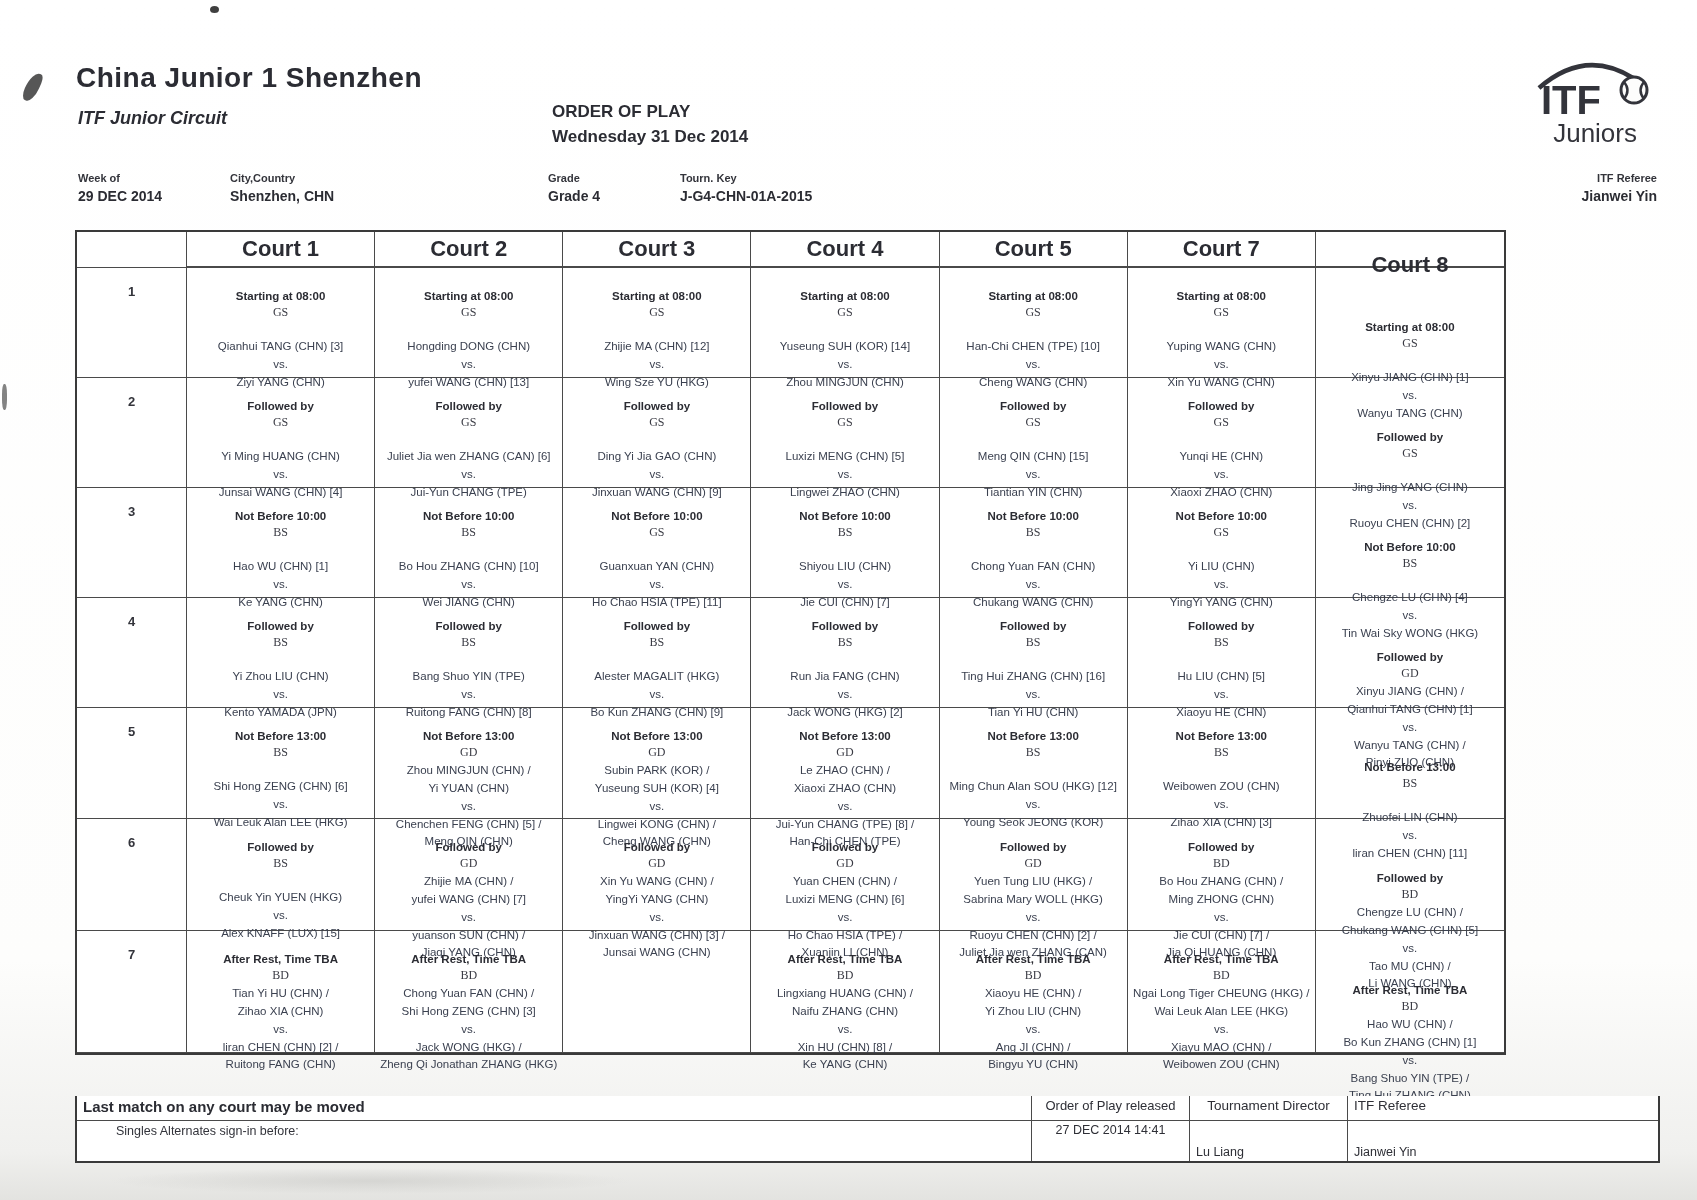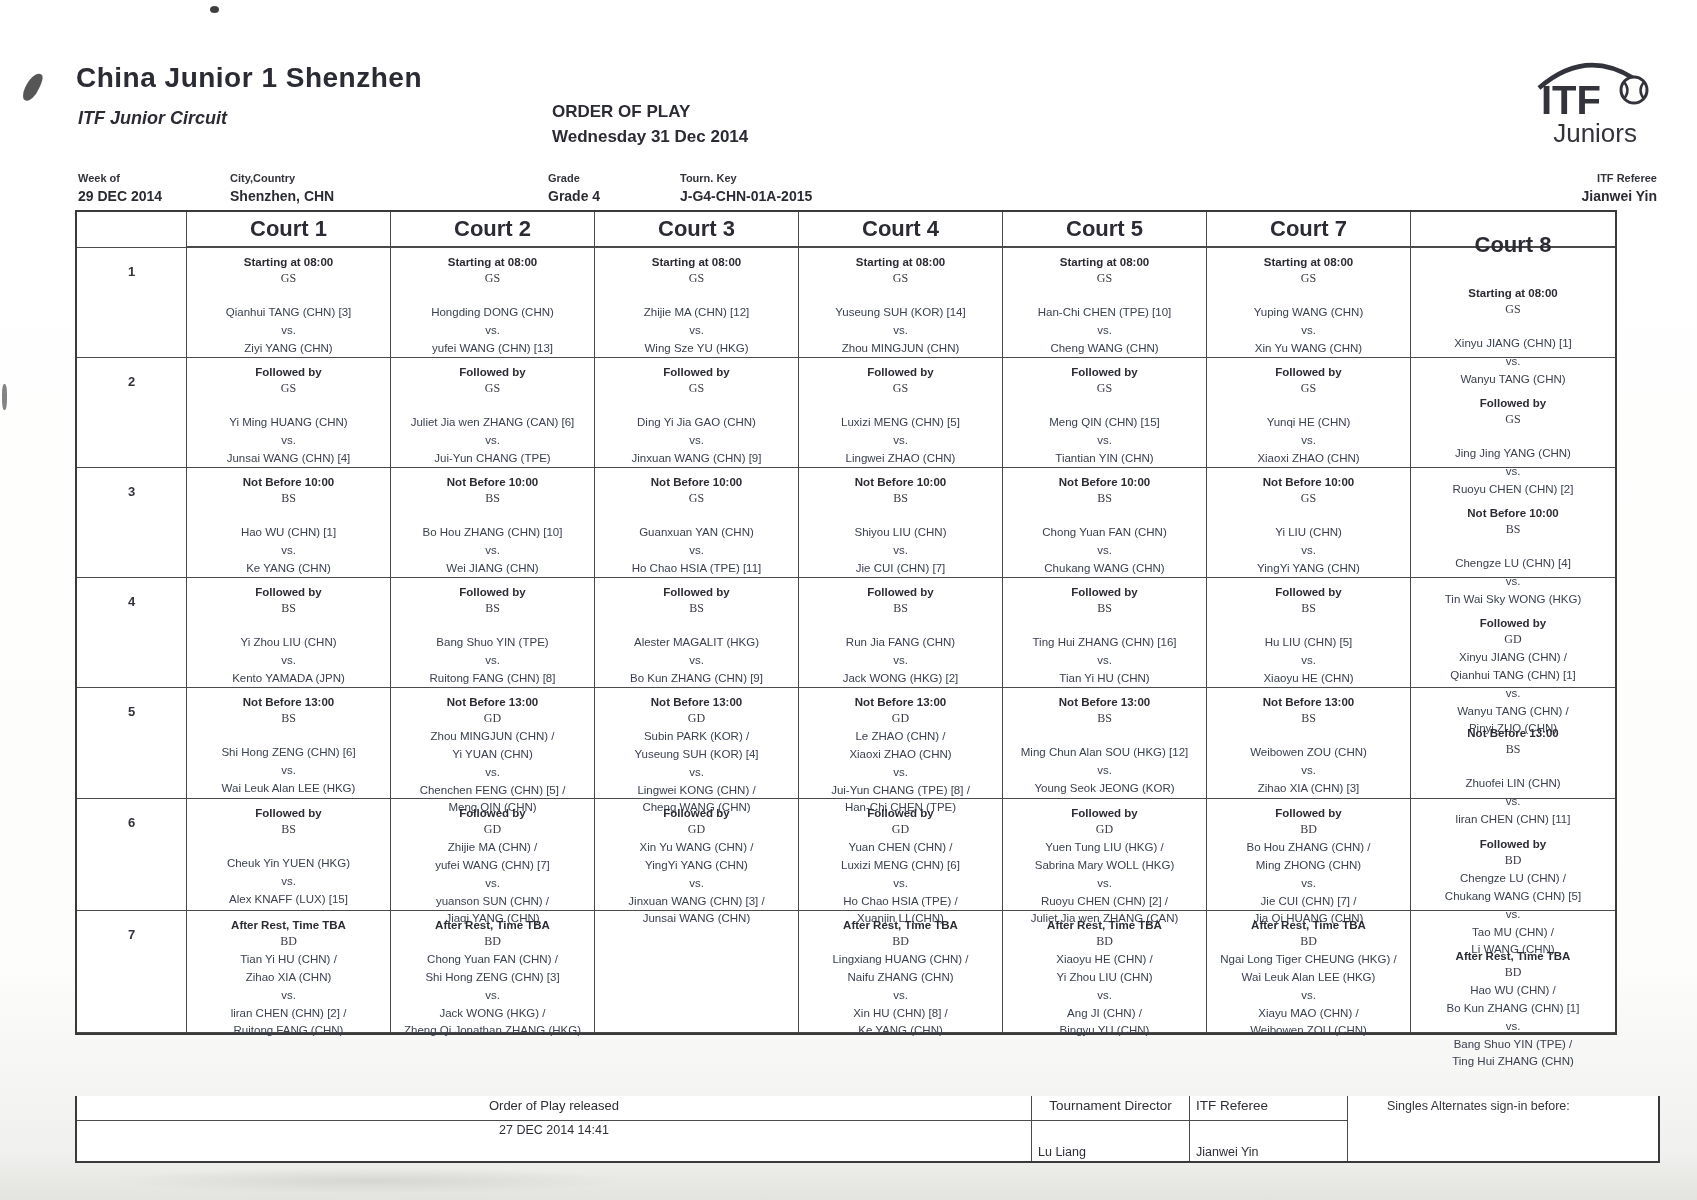--- a/index.html
+++ b/index.html
@@ -31,33 +31,33 @@
   .m-city{left:230px;}
   .m-grade{left:548px;}
   .m-key{left:680px;}
   .m-ref{right:40px;text-align:right;}
   
   .logo{position:absolute;right:42px;top:58px;width:120px;text-align:center;}
   .logo-juniors{font-size:26px;color:#33343b;margin-top:-6px;text-align:right;padding-right:18px;}
 
   
   .sched{
-    position:absolute;left:75px;top:210px;width:1542px;
+    position:absolute;left:75px;top:230px;width:1431px;
     display:grid;
     grid-template-columns:110px repeat(7,1fr);
     grid-template-rows:36px 110px 110px 110px 110px 111px 112px 122px;
     border:2px solid #3a3a3a;
     background:#fff;
     box-sizing:border-box;
   }
   .sched > div{border-right:1.5px solid #4a4a4a;border-bottom:1.5px solid #4a4a4a;box-sizing:border-box;}
   .sched > div:nth-child(8n){border-right:none;margin-top:31px;}
   .court-hdr{display:flex;align-items:center;justify-content:center;font-size:22px;font-weight:bold;color:#2b2c33;border-bottom-width:2px !important;}
   .row-num{padding-top:16px;text-align:center;font-size:13px;font-weight:bold;color:#33343b;}
-  .cell{padding:7px 4px 4px;display:flex;flex-direction:column;align-items:center;text-align:center;}
+  .cell{padding:21px 4px 4px;display:flex;flex-direction:column;text-align:center;}
   .match-time{font-size:11.5px;font-weight:bold;color:#2b2c33;line-height:1.35;}
   .match-type{font-size:12px;font-family:"Liberation Serif",serif;color:#3a3b44;line-height:1.3;}
   .teams{font-size:11.5px;color:#3b4150;line-height:1.55;}
   .gap-big{margin-top:18px;}
   .gap-small{margin-top:2px;}
 
   
   .foot{
     position:absolute;left:75px;top:1096px;width:1585px;
     display:grid;
@@ -600,20 +600,21 @@
           <div>Hao WU (CHN) /</div>
           <div>Bo Kun ZHANG (CHN) [1]</div>
           <div>vs.</div>
           <div>Bang Shuo YIN (TPE) /</div>
           <div>Ting Hui ZHANG (CHN)</div>
         </div>
       </div>
     </div>
 
   <div class="foot">
+    <div class="f-last">Last match on any court may be moved</div>
     <div class="f-center" style="font-size:13px;">Order of Play released</div>
     <div class="f-center" style="font-size:13.5px;">Tournament Director</div>
     <div style="font-size:13.5px;">ITF Referee</div>
 
     <div class="f-signin">
       <div>Singles Alternates sign-in before:</div>
     </div>
     <div class="f-center">27 DEC 2014 14:41</div>
     <div class="f-bottom">Lu Liang</div>
     <div class="f-bottom">Jianwei Yin</div>

